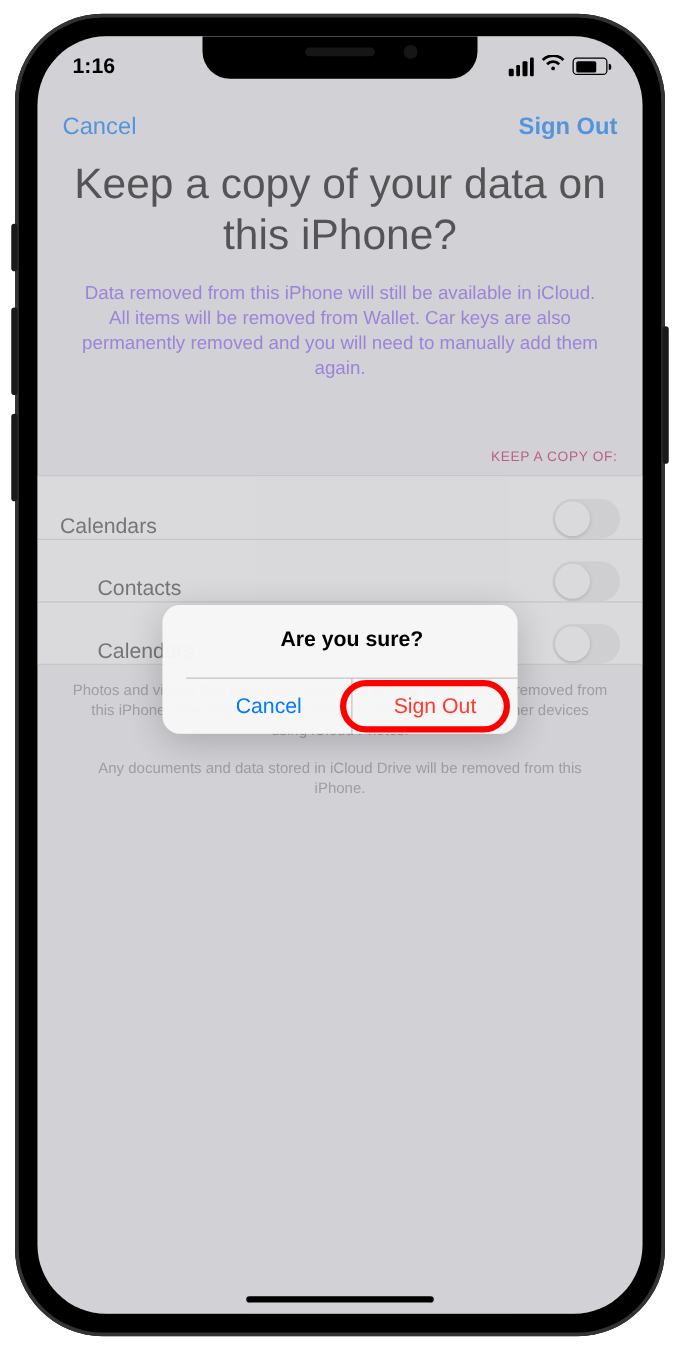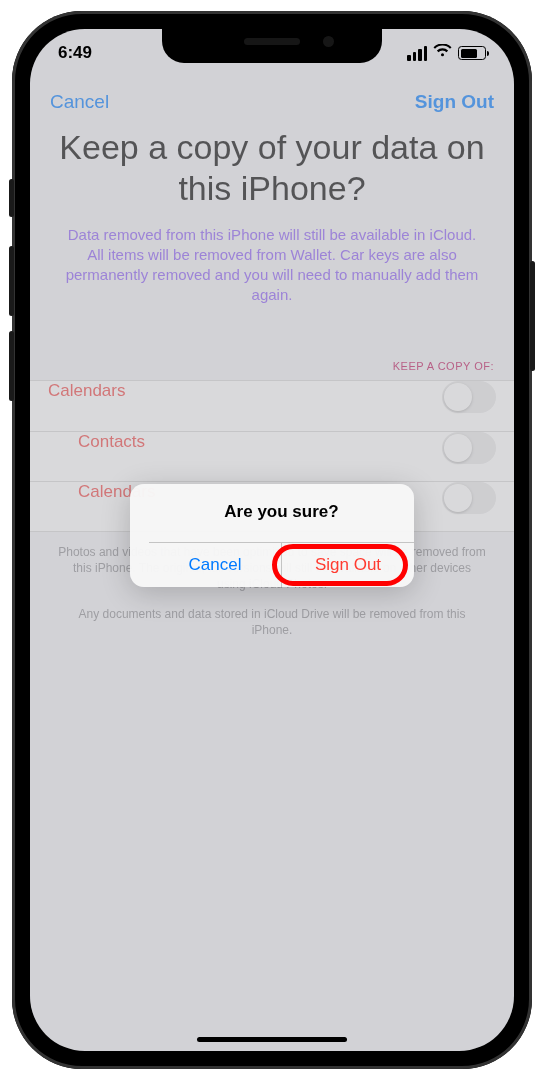--- a/index.html
+++ b/index.html
@@ -23,21 +23,21 @@
     .battery { width: 28px; height: 14px; border: 1.5px solid #000; border-radius: 3.5px; position: relative; }
     .battery::after { content:''; position: absolute; right: -4px; top: 3.5px; width: 2.5px; height: 5px; background: #000; border-radius: 0 2px 2px 0; }
     .battery .fill { position: absolute; left: 1.5px; top: 1.5px; bottom: 1.5px; width: 65%; background: #000; border-radius: 1.5px; }
     .content { position: absolute; inset: 0; padding-top: 48px; }
     .nav-bar { display: flex; justify-content: space-between; align-items: center; padding: 14px 20px 6px; font-size: 19px; color: #007aff; }
     .dimmed { opacity: 0.6; }
     .title { font-size: 34px; font-weight: 400; line-height: 1.2; text-align: center; color: #000; padding: 8px 24px 14px; letter-spacing: 0; }
     .desc { font-size: 15px; line-height: 1.35; text-align: center; color: #8b5cf6; padding: 2px 30px 10px; }
     .section-header { font-size: 11px; color: #be185d; padding: 44px 20px 8px; text-transform: uppercase; letter-spacing: 0.5px; text-align: right; }
     .list { background: #fff; border-top: 0.5px solid rgba(0,0,0,0.15); border-bottom: 0.5px solid rgba(0,0,0,0.15); }
-    .row { display: flex; align-items: flex-start; justify-content: space-between; height: 50px; padding: 0 18px; font-size: 17px; color: #ef4444; }
+    .row { display: flex; align-items: flex-end; justify-content: space-between; height: 50px; padding: 0 18px; font-size: 17px; color: #404040; }
     .row + .row { border-top: 0.5px solid rgba(0,0,0,0.15); padding-left: 48px; }
     .toggle { width: 54px; height: 32px; background: #e9e9ea; border-radius: 16px; position: relative; }
     .toggle .knob { position: absolute; left: 2px; top: 2px; width: 28px; height: 28px; background: #fff; border-radius: 50%; box-shadow: 0 1px 3px rgba(0,0,0,0.25); }
     .footer-note { font-size: 12px; color: #8e8e93; text-align: center; padding: 12px 28px 4px; line-height: 1.35; }
     .footer-note.second { padding-top: 10px; }
     .home-indicator { position: absolute; bottom: 9px; left: 50%; transform: translateX(-50%); width: 150px; height: 5px; background: #000; border-radius: 3px; }
     .overlay { position: absolute; inset: 0; background: rgba(0,0,0,0.12); z-index: 300; display: flex; align-items: flex-start; justify-content: center; }
     .alert { margin-top: 455px; width: 284px; background: rgba(247,247,247,0.97); border-radius: 14px; overflow: hidden; box-shadow: 0 6px 30px rgba(0,0,0,0.2); position: relative; padding-left: 19px; }
     .alert-body { padding: 18px 18px 16px; text-align: center; }
     .alert-title { font-size: 17px; font-weight: 600; color: #000; margin-bottom: 4px; }
@@ -55,21 +55,21 @@
   <div class="side-btn sb1"></div>
     <div class="side-btn sb2"></div>
     <div class="side-btn sb3"></div>
     <div class="side-btn sb4"></div>
   <div class="screen">
     <div class="notch">
         <div class="speaker"></div>
         <div class="cam"></div>
       </div>
     <div class="status-bar">
-      <span>6:49</span>
+      <span>1:16</span>
       <div class="status-right">
         <span class="signal-bars">
             <span></span>
             <span></span>
             <span></span>
             <span></span>
           </span>
         <span class="wifi-ico"><svg viewBox="0 0 20 14">
               <path d="M10 12.5a1.6 1.6 0 100-3.2 1.6 1.6 0 000 3.2zm-4.3-4.3a6.1 6.1 0 018.6 0l1.6-1.6a8.3 8.3 0 00-11.8 0l1.6 1.6zM2.1 4.6a11.1 11.1 0 0115.8 0L19.5 3A13.4 13.4 0 00.5 3l1.6 1.6z" fill="#000"></path>
             </svg></span>

